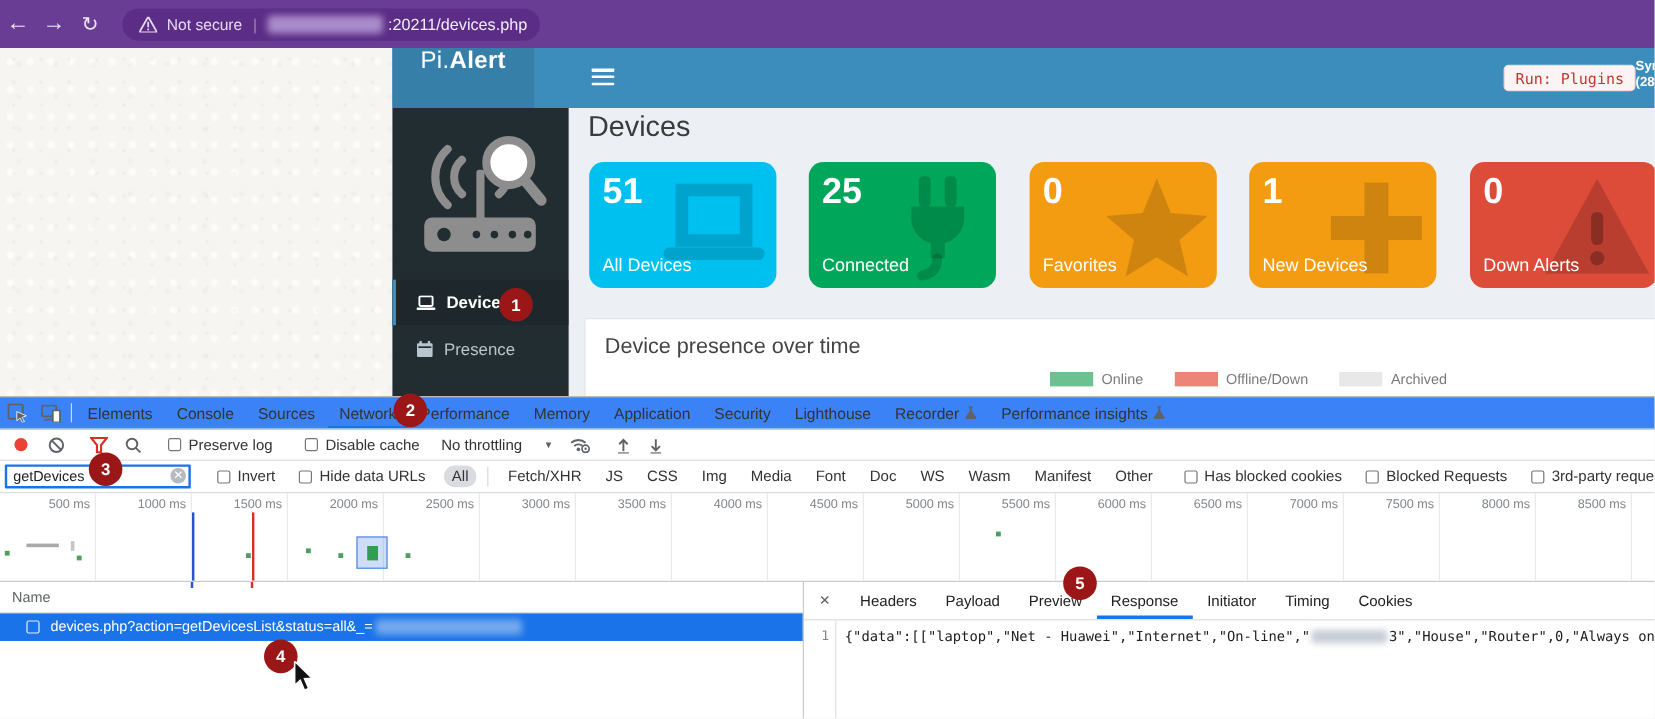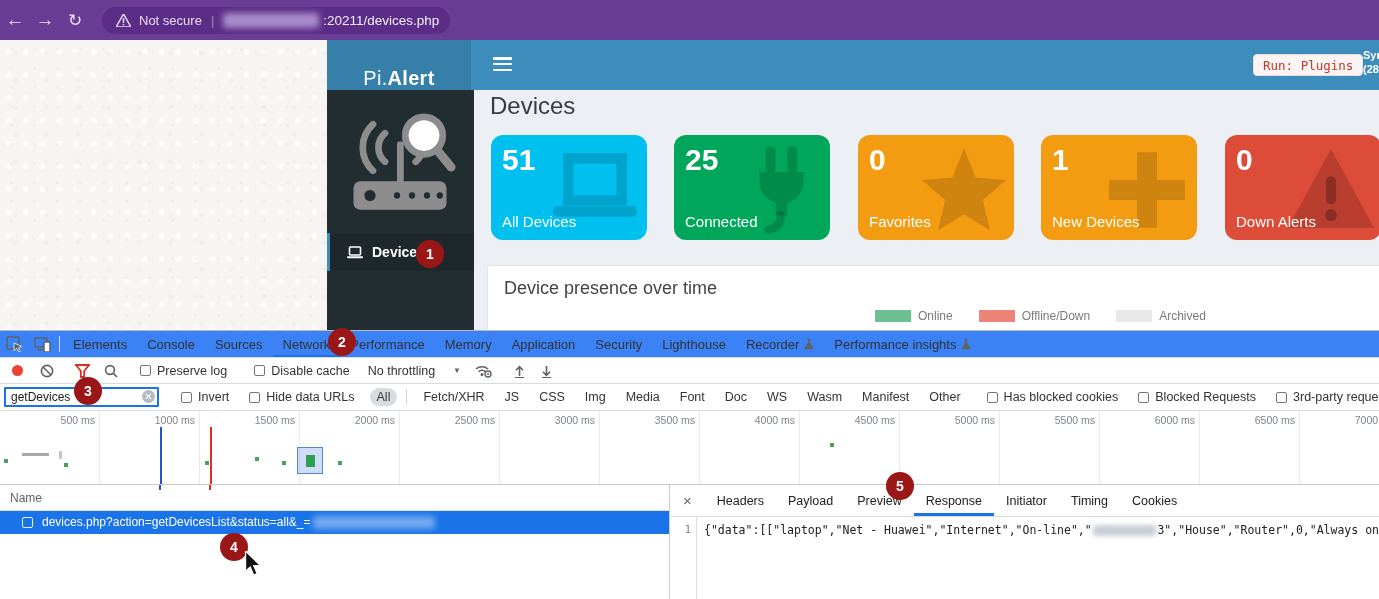--- a/index.html
+++ b/index.html
@@ -21,21 +21,21 @@
   .page { position:absolute; left:0; top:40px; width:1379px; height:290px; }
   .wall { position:absolute; left:0; top:0; width:327px; height:290px;
     background-color:#f6f5f2;
     background-image:
       radial-gradient(circle, rgba(0,0,0,0.03) 1px, transparent 2px),
       radial-gradient(circle, rgba(0,0,0,0.022) 1.5px, transparent 3px),
       radial-gradient(circle, rgba(255,255,255,0.7) 2px, transparent 4px);
     background-size:23px 19px, 31px 27px, 17px 23px; }
   .app { position:absolute; left:327px; top:0; width:1052px; height:290px; }
   .app-header { position:absolute; left:0; top:0; width:100%; height:50px; background:#3c8dbc; }
-  .logo { position:absolute; left:0; top:0; width:144px; height:50px; background:#367fa9; color:#fff; font-size:20px; display:flex; align-items:flex-end; justify-content:center; letter-spacing:.3px; }
+  .logo { position:absolute; left:0; top:0; width:118px; height:50px; background:#367fa9; color:#fff; font-size:20px; display:flex; align-items:flex-start; justify-content:center; letter-spacing:.3px; }
   .logo b { font-weight:bold; }
   .hamburger { position:absolute; left:166px; top:17px; width:19px; height:16px; cursor:pointer; }
   .hamburger span { display:block; width:19px; height:2.6px; background:#fff; margin-bottom:3.2px; border-radius:1px; }
   .runbtn { position:absolute; left:926px; top:14px; height:22px; padding:3px 9px; background:#fbf4f4; border:1px solid #f0d9d9; border-radius:4px; color:#c0392b; font-family:"DejaVu Sans Mono", monospace; font-size:12.5px; cursor:pointer; }
   .corner { position:absolute; left:1036px; top:8px; color:#fff; font-size:11px; font-weight:bold; line-height:14px; white-space:nowrap; }
 
   .snav { position:absolute; left:0; top:50px; width:147px; height:240px; background:#222d32; }
   .brandlogo { position:absolute; left:13px; top:12px; }
   .sitem { position:absolute; left:0; width:147px; height:38px; display:flex; align-items:center; padding-left:20px; color:#b8c7ce; font-size:14px; cursor:pointer; }
   .sitem .sic { margin-right:9px; display:inline-flex; }
@@ -81,21 +81,21 @@
   .fwrap { position:relative; margin-left:4px; width:155px; }
   .finput { width:155px; height:20px; border:2px solid #1a73e8; border-radius:1px; font-size:12px; padding:0 18px 0 5px; color:#202124; outline:none; font-family:"Liberation Sans",sans-serif; }
   .fclear { position:absolute; right:4px; top:3px; width:13px; height:13px; border-radius:50%; background:#b6bbc2; color:#fff; font-size:10px; line-height:13px; text-align:center; cursor:pointer; }
   .chips { display:flex; align-items:center; }
   .chip { padding:2px 7px; margin:0 3px; border-radius:9px; font-size:12.5px; color:#333; white-space:nowrap; cursor:pointer; }
   .chip.active { background:#d8dbe0; }
   .chipdiv { width:1px; height:16px; background:#d7d7d7; margin:0 6px; }
 
   .dt-overview { position:absolute; left:0; top:80px; width:100%; height:74px; border-bottom:1px solid #c9c9c9; overflow:hidden; }
   .ov-ticks { position:absolute; left:0; top:0; width:100%; height:100%; display:flex; }
-  .ov-col { flex:0 0 80px; height:100%; border-right:1px solid #e9e9e9;margin-left:20px; }
+  .ov-col { flex:0 0 80px; height:100%; border-right:1px solid #e9e9e9; }
   .ov-col span { display:block; text-align:right; padding:3px 4px 0 0; font-size:10.5px; color:#80868b; white-space:nowrap; }
   .mark { position:absolute; }
   .gdot { width:4px; height:4px; background:#4d9e5f; }
   .vline-blue { left:160px; top:16px; bottom:0; width:2px; background:#2952cc; }
   .vline-red  { left:210px; top:16px; bottom:0; width:2px; background:#d93025; }
   .gbar { left:22px; top:42px; width:27px; height:3px; background:#a9a9a9; }
   .gtick { left:59px; top:40px; width:3px; height:8px; background:#c4c4c4; }
   .selbox { left:297px; top:36px; width:26px; height:27px; border:1px solid #4f87e0; background:rgba(99,143,233,.3); }
   .selbox .gdot2 { position:absolute; left:8px; top:7px; width:9px; height:12px; background:#2f9e4f; }
 
@@ -194,20 +194,31 @@
 
         <div class="sitem sitem-devices active">
           <span class="sic">
             <svg width="16" height="13" viewBox="0 0 16 13">
                 <rect x="2.5" y="1" width="11" height="8" rx="1" fill="none" stroke="#fff" stroke-width="1.6"></rect>
                 <rect x="0" y="10.3" width="16" height="2" rx="1" fill="#fff"></rect>
               </svg>
           </span>
           <span>Devices</span>
         </div>
+        <div class="sitem sitem-presence">
+          <span class="sic">
+            <svg width="14" height="14" viewBox="0 0 14 14">
+                <rect x="0.5" y="2" width="13" height="11.5" rx="1" fill="#b8c7ce"></rect>
+                <rect x="2.5" y="0" width="2" height="3.6" rx="0.8" fill="#b8c7ce"></rect>
+                <rect x="9.5" y="0" width="2" height="3.6" rx="0.8" fill="#b8c7ce"></rect>
+                <rect x="1.6" y="4.6" width="10.8" height="1.4" fill="#222d32"></rect>
+              </svg>
+          </span>
+          <span>Presence</span>
+        </div>
       </div>
 
       <div class="content">
         <h1 class="ptitle">Devices</h1>
 
         <div class="card c0" style="background: rgb(0, 192, 239);">
           <div class="num">51</div>
           <svg class="cic" width="96" height="86" viewBox="0 0 100 90">
               <path d="M22 14 h56 v44 h-56 z" fill="none" stroke="rgba(0,0,0,0.15)" stroke-width="11"></path>
               <rect x="6" y="64" width="88" height="11" rx="5" fill="rgba(0,0,0,0.15)"></rect>

